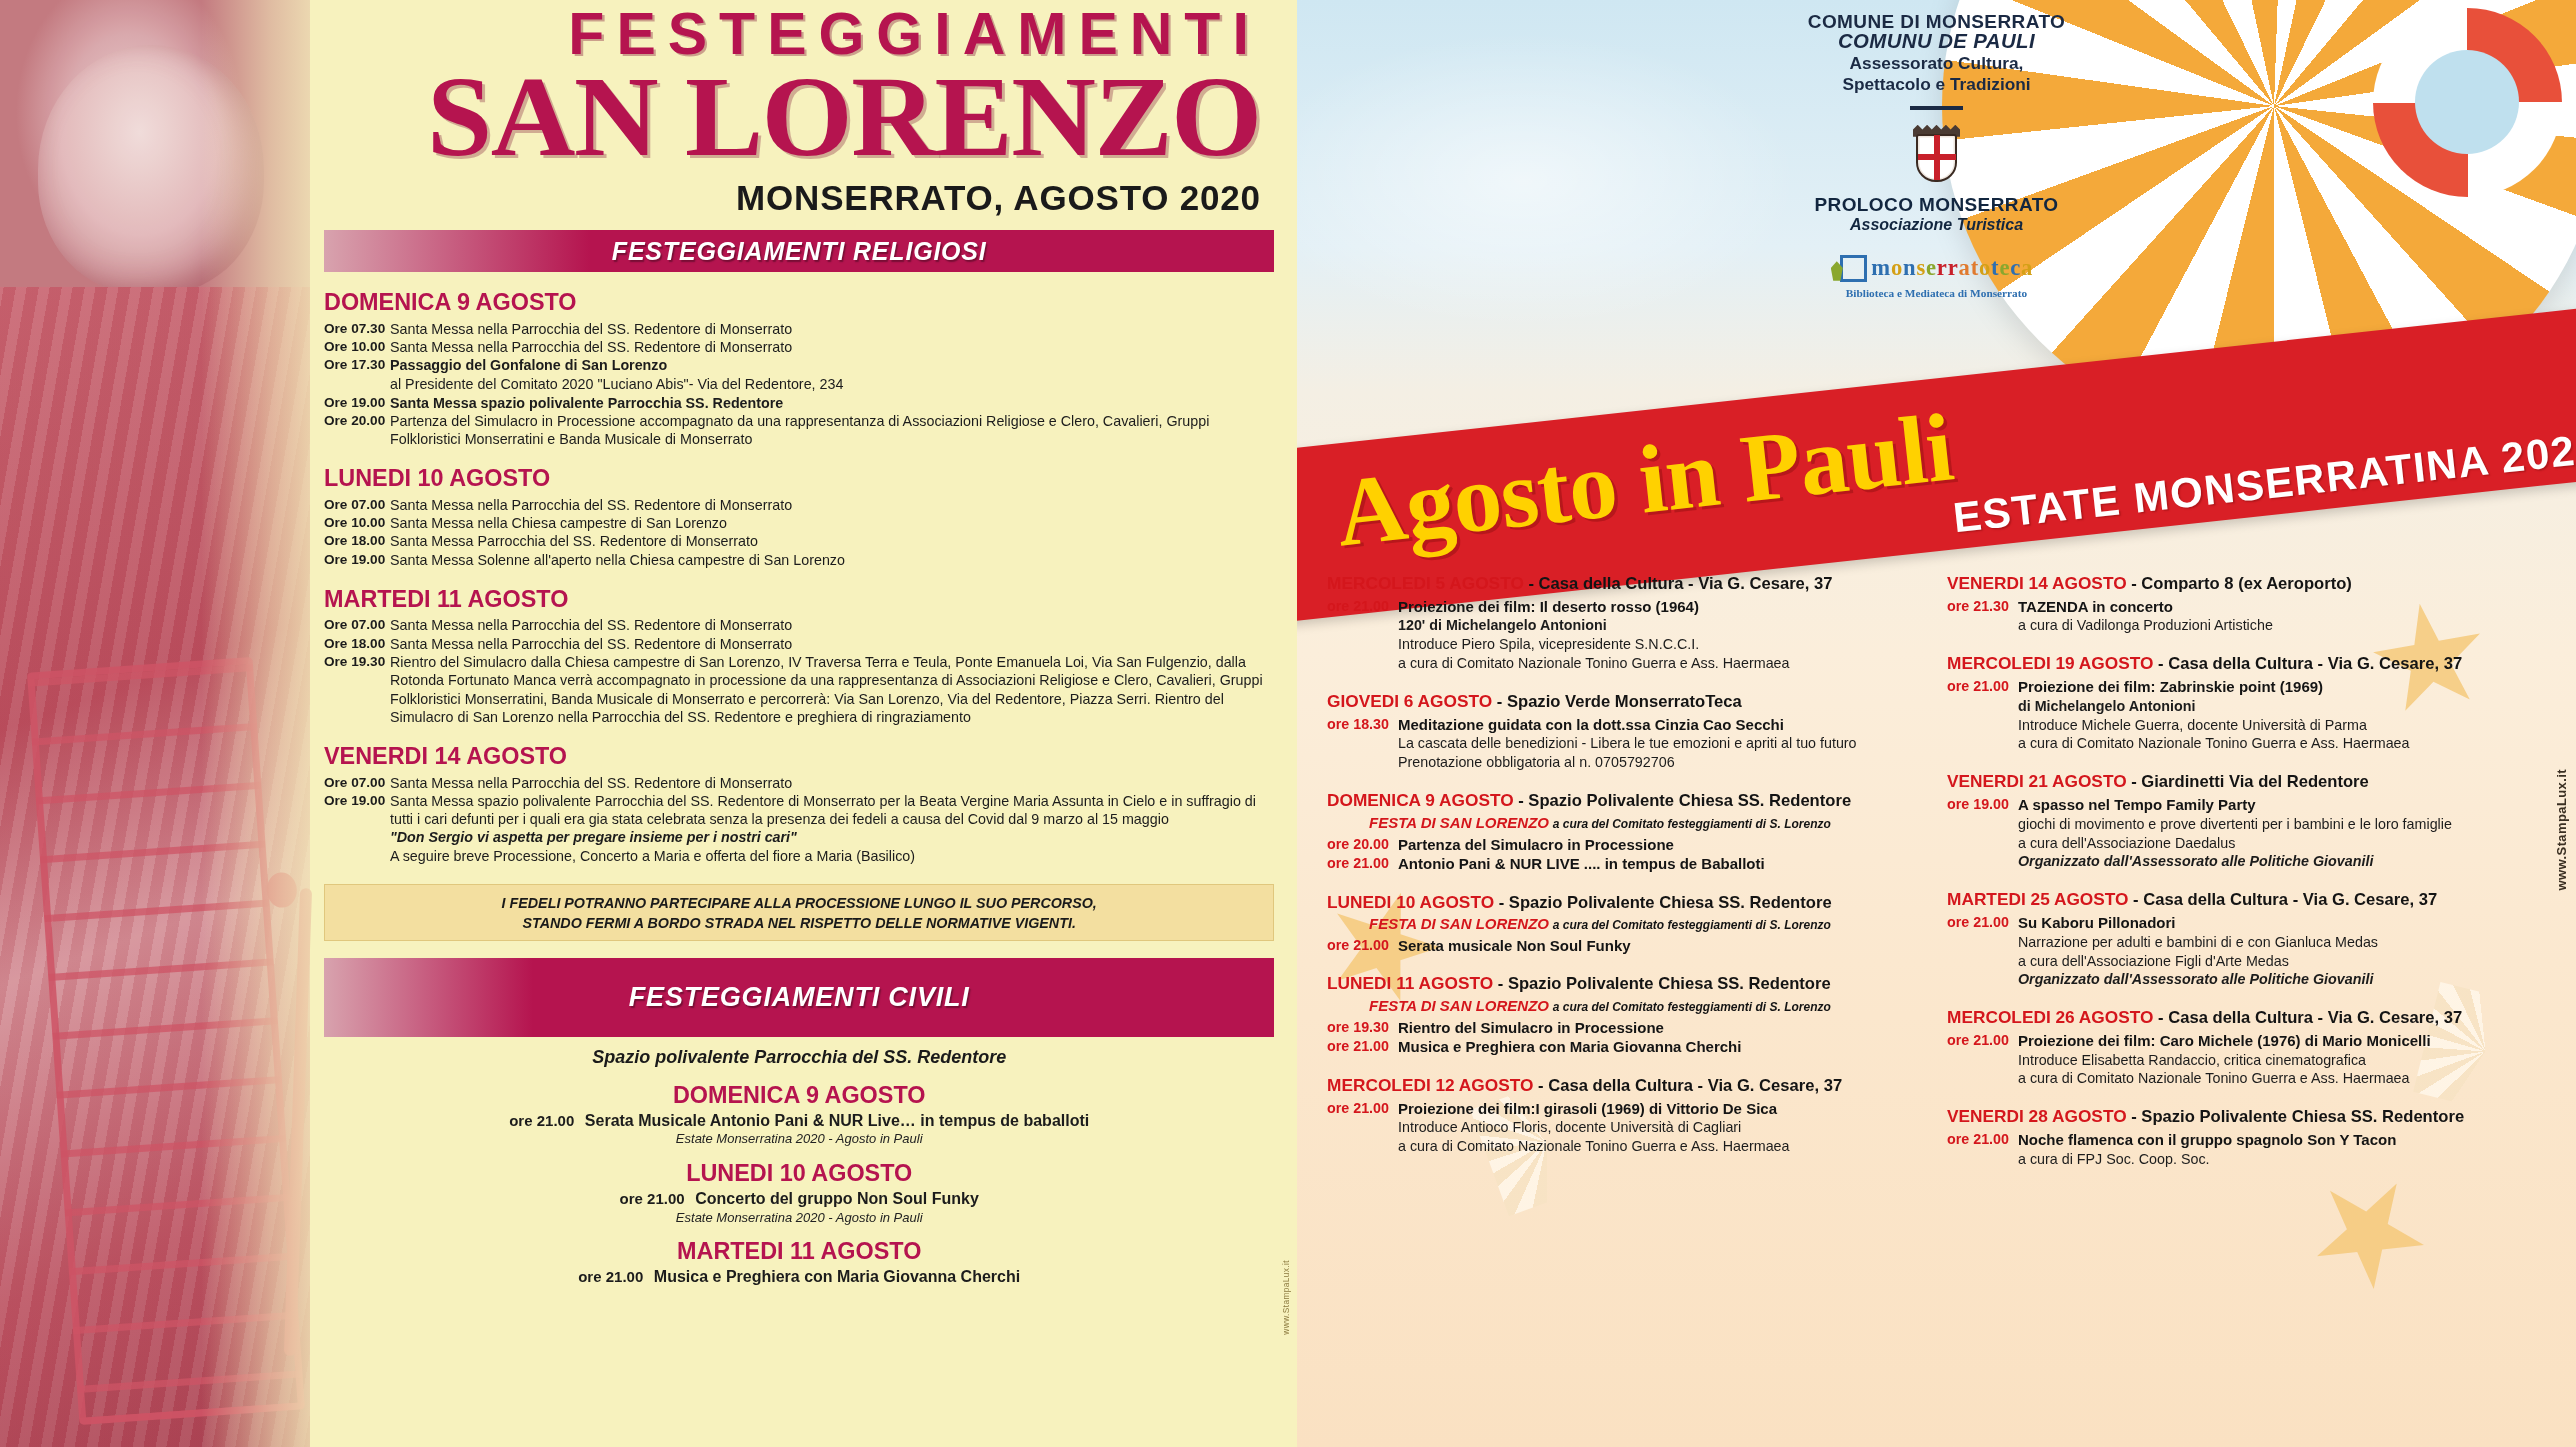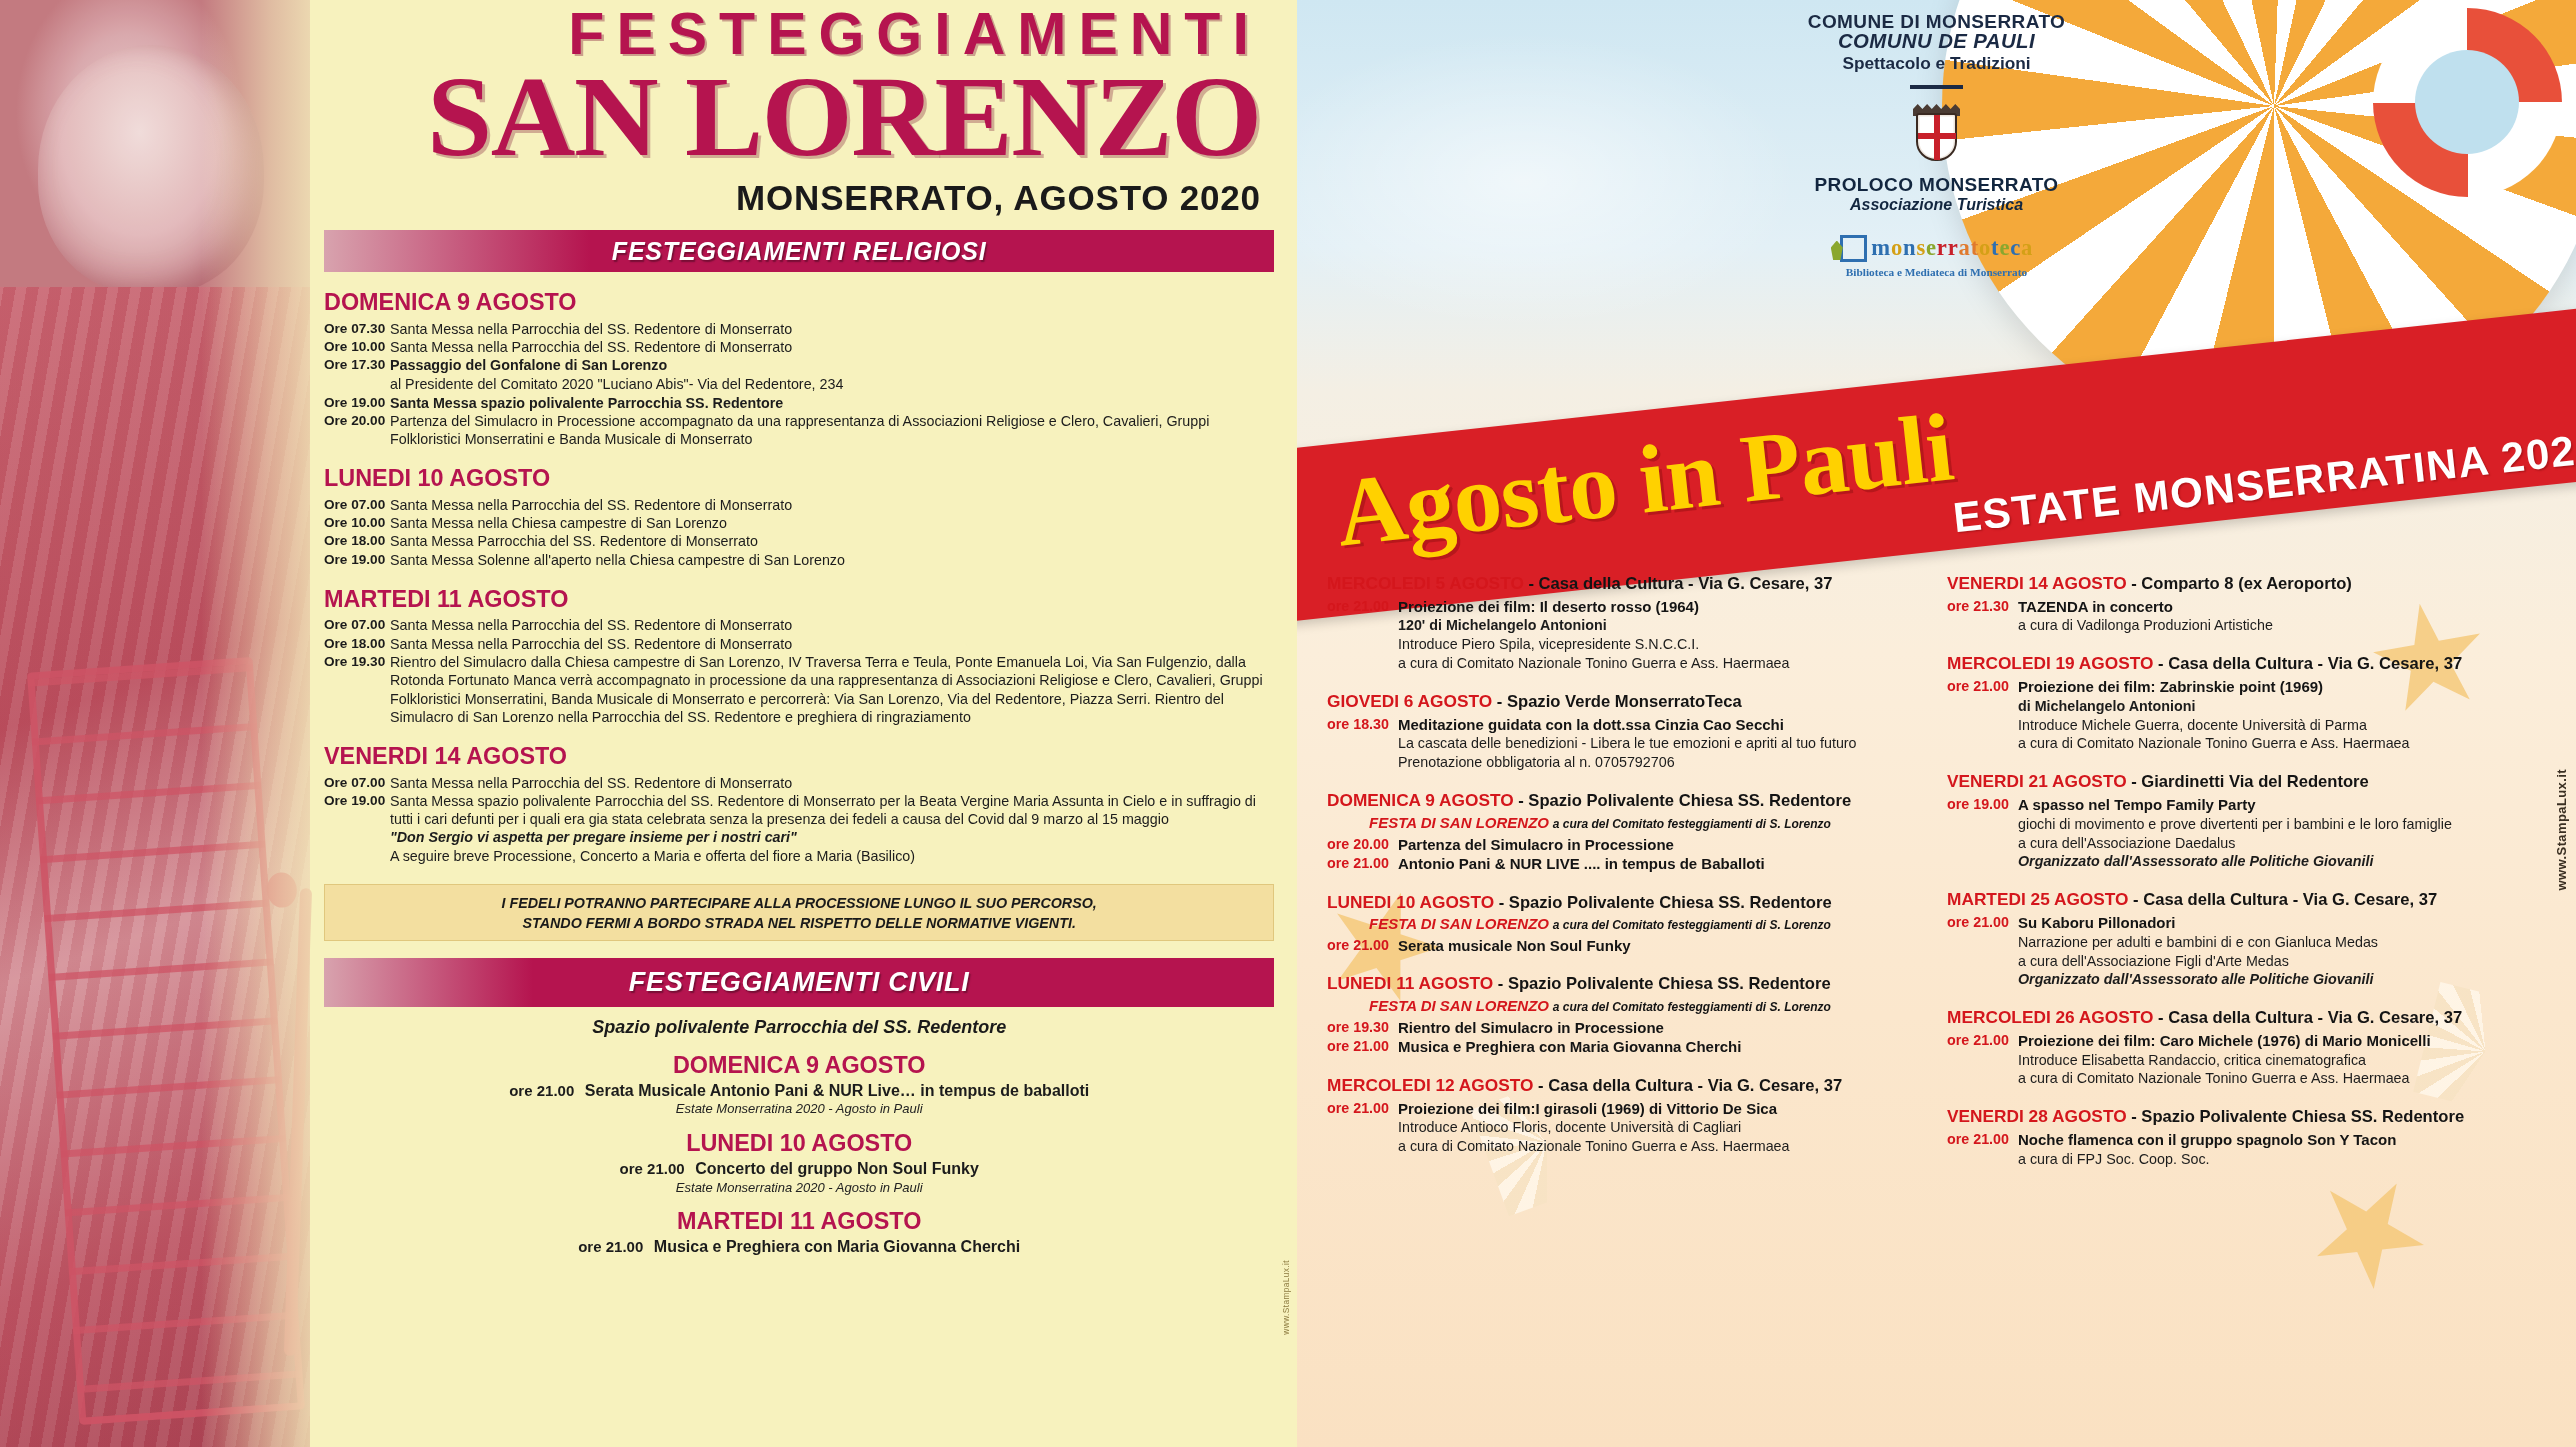--- a/index.html
+++ b/index.html
@@ -46,21 +46,21 @@
   .day{margin-left:324px;margin-top:16.6px;}
   .day-h{font-family:"Liberation Sans",sans-serif;font-weight:bold;font-style:normal;font-size:23.4px;color:#b5144f;letter-spacing:0px;margin-bottom:3.8px;}
   .row{display:flex;font-size:14.3px;color:#1c1c1c;line-height:1.28;}
   .row .t{width:66px;flex:0 0 66px;font-weight:bold;font-size:13.6px;}
   .row .d{flex:1;}
   .sub{margin-left:66px;font-size:14.3px;color:#1c1c1c;line-height:1.32;}
 
   .notice{margin-left:324px;margin-top:18px;background:#f3dfa0;border:0.8px solid #e0c77d;padding:7.5px 12px;text-align:center;}
   .notice div{font-family:"Liberation Sans",sans-serif;font-style:italic;font-weight:bold;font-size:14.3px;color:#1a1a1a;line-height:1.4;}
 
-  .band2{margin-left:324px;margin-top:16.6px;background:linear-gradient(to right,#d8a3ae 0%,#b5144f 22%,#b5144f 100%);padding:9px 15px;text-align:center;}
+  .band2{margin-left:324px;margin-top:16.6px;background:linear-gradient(to right,#d8a3ae 0%,#b5144f 22%,#b5144f 100%);padding:24px 15px;text-align:center;}
   .band2 span{font-family:"Liberation Sans",sans-serif;font-style:italic;font-weight:bold;font-size:27px;color:#fff;letter-spacing:0.8px;text-shadow:1.5px 1.5px 1.5px rgba(0,0,0,.35);}
   .venue{margin-left:324px;margin-top:10.6px;text-align:center;font-style:italic;font-weight:bold;font-size:18px;color:#1a1a1a;}
   .civ{margin-left:324px;margin-top:13.6px;text-align:center;}
   .civ-h{font-weight:bold;font-size:23.4px;color:#b5144f;margin-bottom:3px;}
   .civ-row{display:flex;justify-content:center;align-items:baseline;gap:10.6px;font-size:16px;color:#1c1c1c;font-weight:bold;}
   .civ-row .ct{font-weight:bold;font-size:15px;}
   .civ-note{font-style:italic;font-size:13px;color:#222;margin-top:1.5px;}
   .vert-left{position:absolute;right:6px;bottom:113px;writing-mode:vertical-rl;transform:rotate(180deg);
     font-size:8.3px;color:#8c7a3f;letter-spacing:0.4px;}
 
@@ -272,20 +272,21 @@
   </div>
 
   <div class="poster-right">
     <div class="sky-swirl"></div>
     <div class="umbrella"></div>
     <div class="lifebuoy"></div>
 
     <div class="r-head">
       <div class="h1">COMUNE DI MONSERRATO</div>
       <div class="h2">COMUNU DE PAULI</div>
+      <div class="h3">Assessorato Cultura,</div>
       <div class="h3">Spettacolo e Tradizioni</div>
       <div class="r-divider"></div>
       <div class="crest">
         <div class="crown"></div>
         <div class="shield"></div>
         <div class="cross-v"></div>
         <div class="cross-h"></div>
       </div>
       <div class="proloco">PROLOCO MONSERRATO</div>
       <div class="proloco-sub">Associazione Turistica</div>

